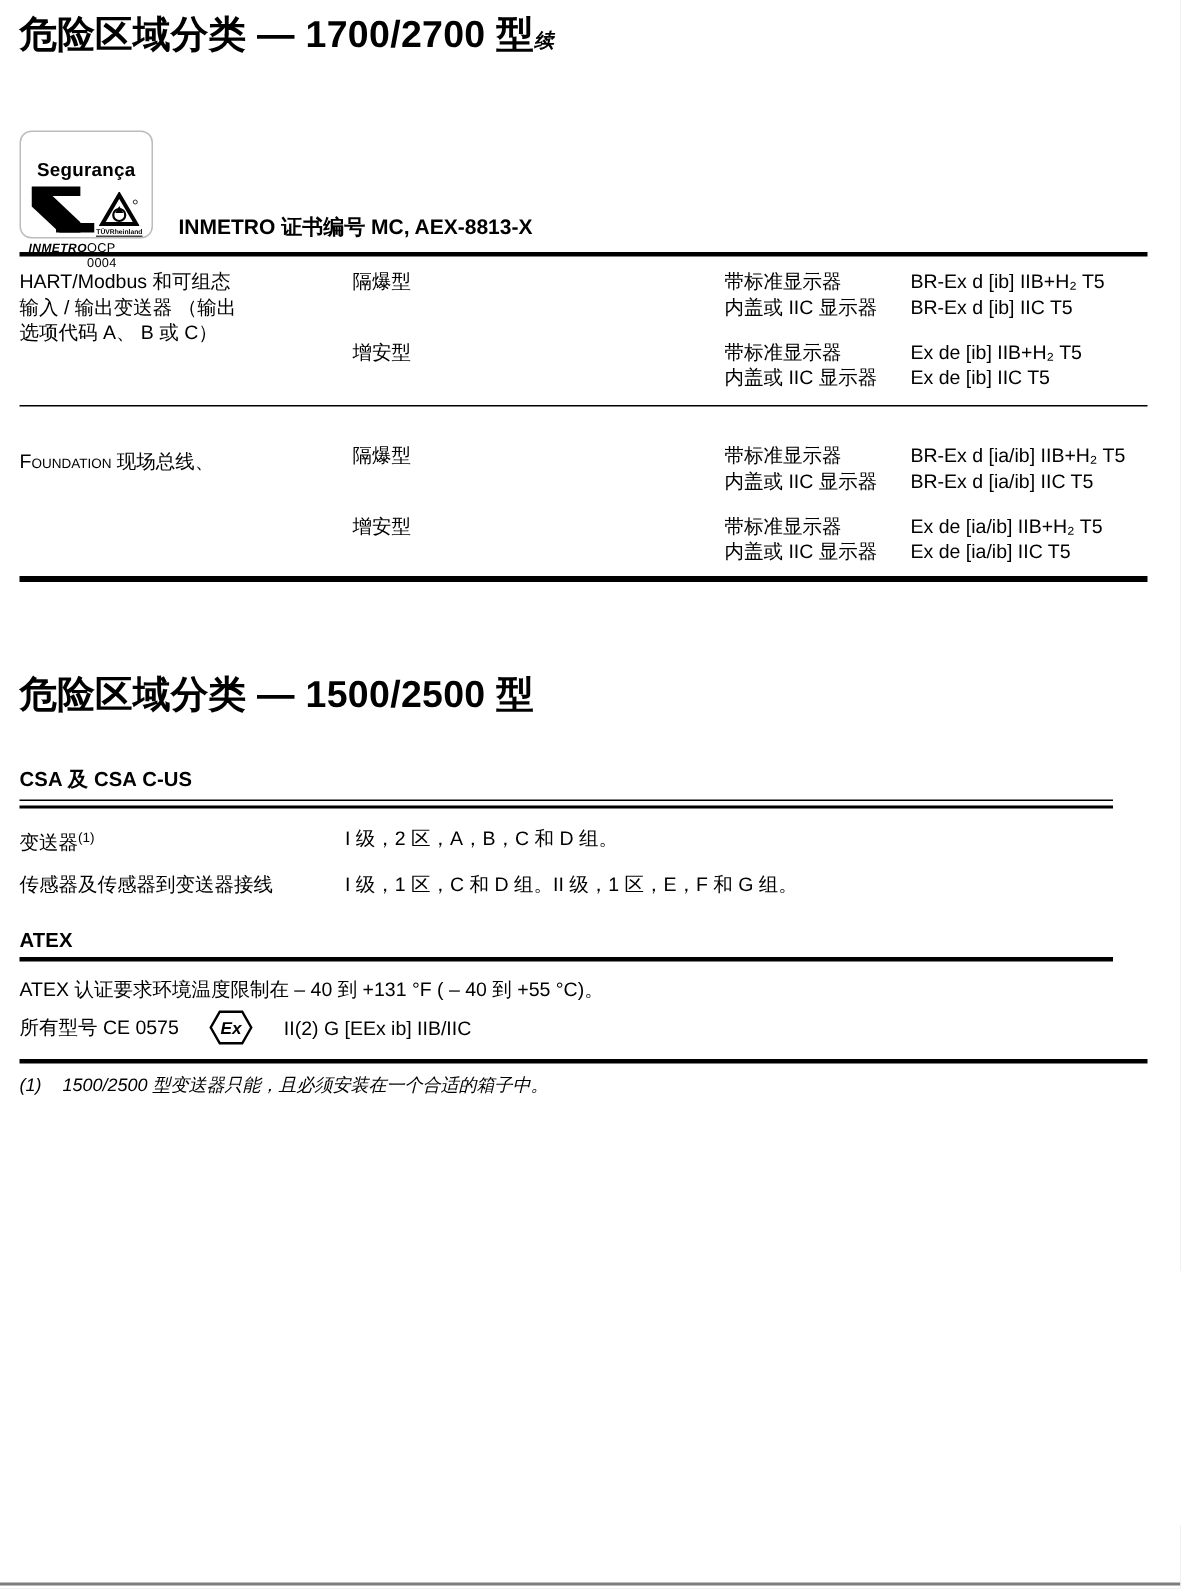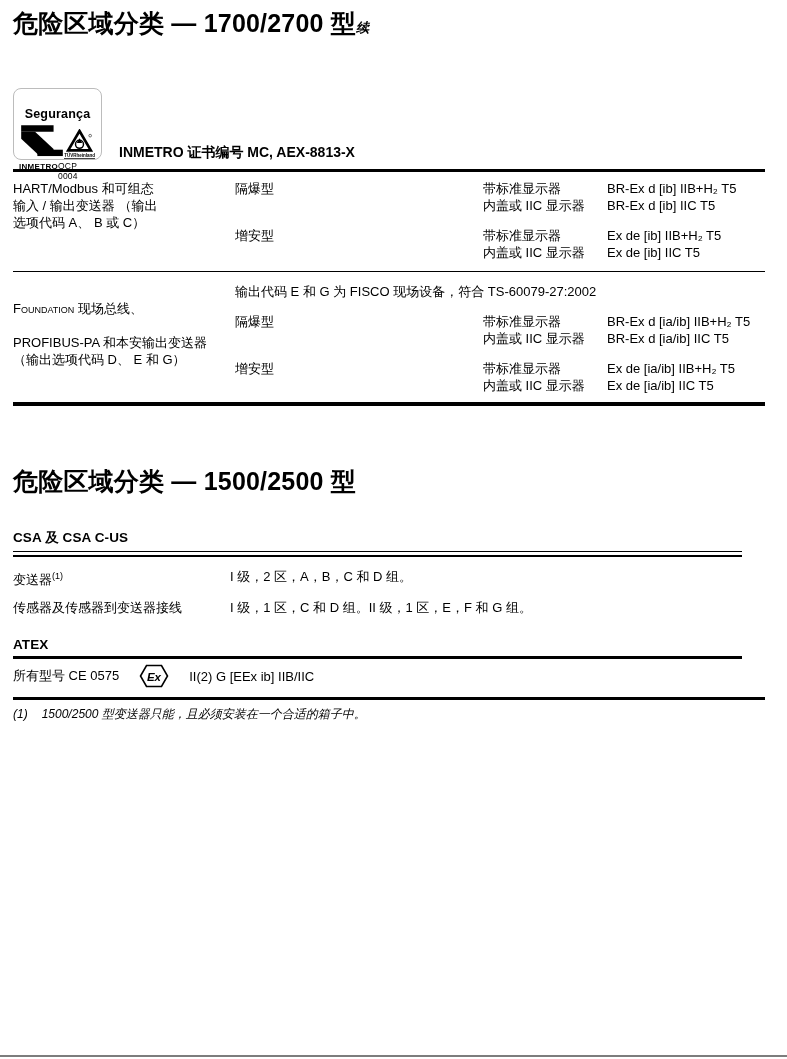--- a/index.html
+++ b/index.html
@@ -29,21 +29,21 @@
     border-radius: 8px;
     padding: 18px 5px 2px;
     background: #fff;
     flex: 0 0 auto;
   }
   .logo-top { font-weight: bold; font-size: 12.5px; text-align: center; letter-spacing: 0.2px; }
   .logo-mid { display: flex; justify-content: space-between; align-items: flex-end; height: 37px; margin-top: 1px; padding: 0 1px; }
   .tuv-block { display: flex; flex-direction: column; align-items: center; }
   .tuv-name { font-size: 4.5px; font-weight: bold; border-bottom: 0.5px solid #444; padding-bottom: 0.5px; white-space: nowrap; }
   .logo-bottom { display: flex; justify-content: space-between; align-items: baseline; margin-top: 2px; }
-  .inm-label { font-size: 8px; font-weight: bold; letter-spacing: 0.3px; }
+  .inm-label { font-size: 8px; font-weight: bold; font-style: italic; letter-spacing: 0.3px; }
   .ocp-label { font-size: 8.5px; letter-spacing: 0.2px; }
   .cert-caption { font-size: 14px; font-weight: bold; margin-bottom: -2px; }
 
   
   .rule { background: #000; width: 100%; }
   .rule-top { height: 3px; margin-top: 9px; }
   .rule-thin { height: 1px; }
   .rule-bottom { height: 4px; }
   .rule-foot { height: 3px; margin-top: 9px; }
 
@@ -138,24 +138,21 @@
 内盖或 IIC 显示器</div>
     <div class="cell c4 row2">Ex de [ib] IIB+H₂ T5
 Ex de [ib] IIC T5</div>
   </div>
 
   <div class="rule rule-thin"></div>
 
   <div class="tgroup g2">
     <div class="cell product">
       <div><span class="smallcaps">Foundation</span><span> 现场总线、</span></div>
-      <div class="cell">PROFIBUS-PA 和本安输出变送器
-（输出选项代码 D、 E 和 G）</div>
     </div>
-    <div class="cell note">输出代码 E 和 G 为 FISCO 现场设备，符合 TS-60079-27:2002</div>
     <div class="cell c2 row2">隔爆型</div>
     <div class="cell c3 row2">带标准显示器
 内盖或 IIC 显示器</div>
     <div class="cell c4 row2">BR-Ex d [ia/ib] IIB+H₂ T5
 BR-Ex d [ia/ib] IIC T5</div>
     <div class="cell c2 row3">增安型</div>
     <div class="cell c3 row3">带标准显示器
 内盖或 IIC 显示器</div>
     <div class="cell c4 row3">Ex de [ia/ib] IIB+H₂ T5
 Ex de [ia/ib] IIC T5</div>
@@ -173,20 +170,21 @@
     <div>I 级，2 区，A，B，C 和 D 组。</div>
   </div>
   <div class="csa-row">
     <div>传感器及传感器到变送器接线</div>
     <div>I 级，1 区，C 和 D 组。II 级，1 区，E，F 和 G 组。</div>
   </div>
 
   <div class="subhead subhead-atex">ATEX</div>
   <div class="hrule-single"></div>
 
+  <div class="atex-note">ATEX 认证要求环境温度限制在 – 40 到 +131 °F ( – 40 到 +55 °C)。</div>
 
   <div class="atex-approval">
     <span>所有型号 CE 0575</span>
     <svg width="30" height="24" viewBox="0 0 30 24">
       <polygon points="7.5,1.5 22.5,1.5 28.5,12 22.5,22.5 7.5,22.5 1.5,12" fill="none" stroke="#000" stroke-width="1.6"></polygon>
       <text x="15" y="16.5" text-anchor="middle" font-size="11.5" font-style="italic" font-weight="bold" fill="#000">Ex</text>
     </svg>
     <span>II(2) G [EEx ib] IIB/IIC</span>
   </div>
 

